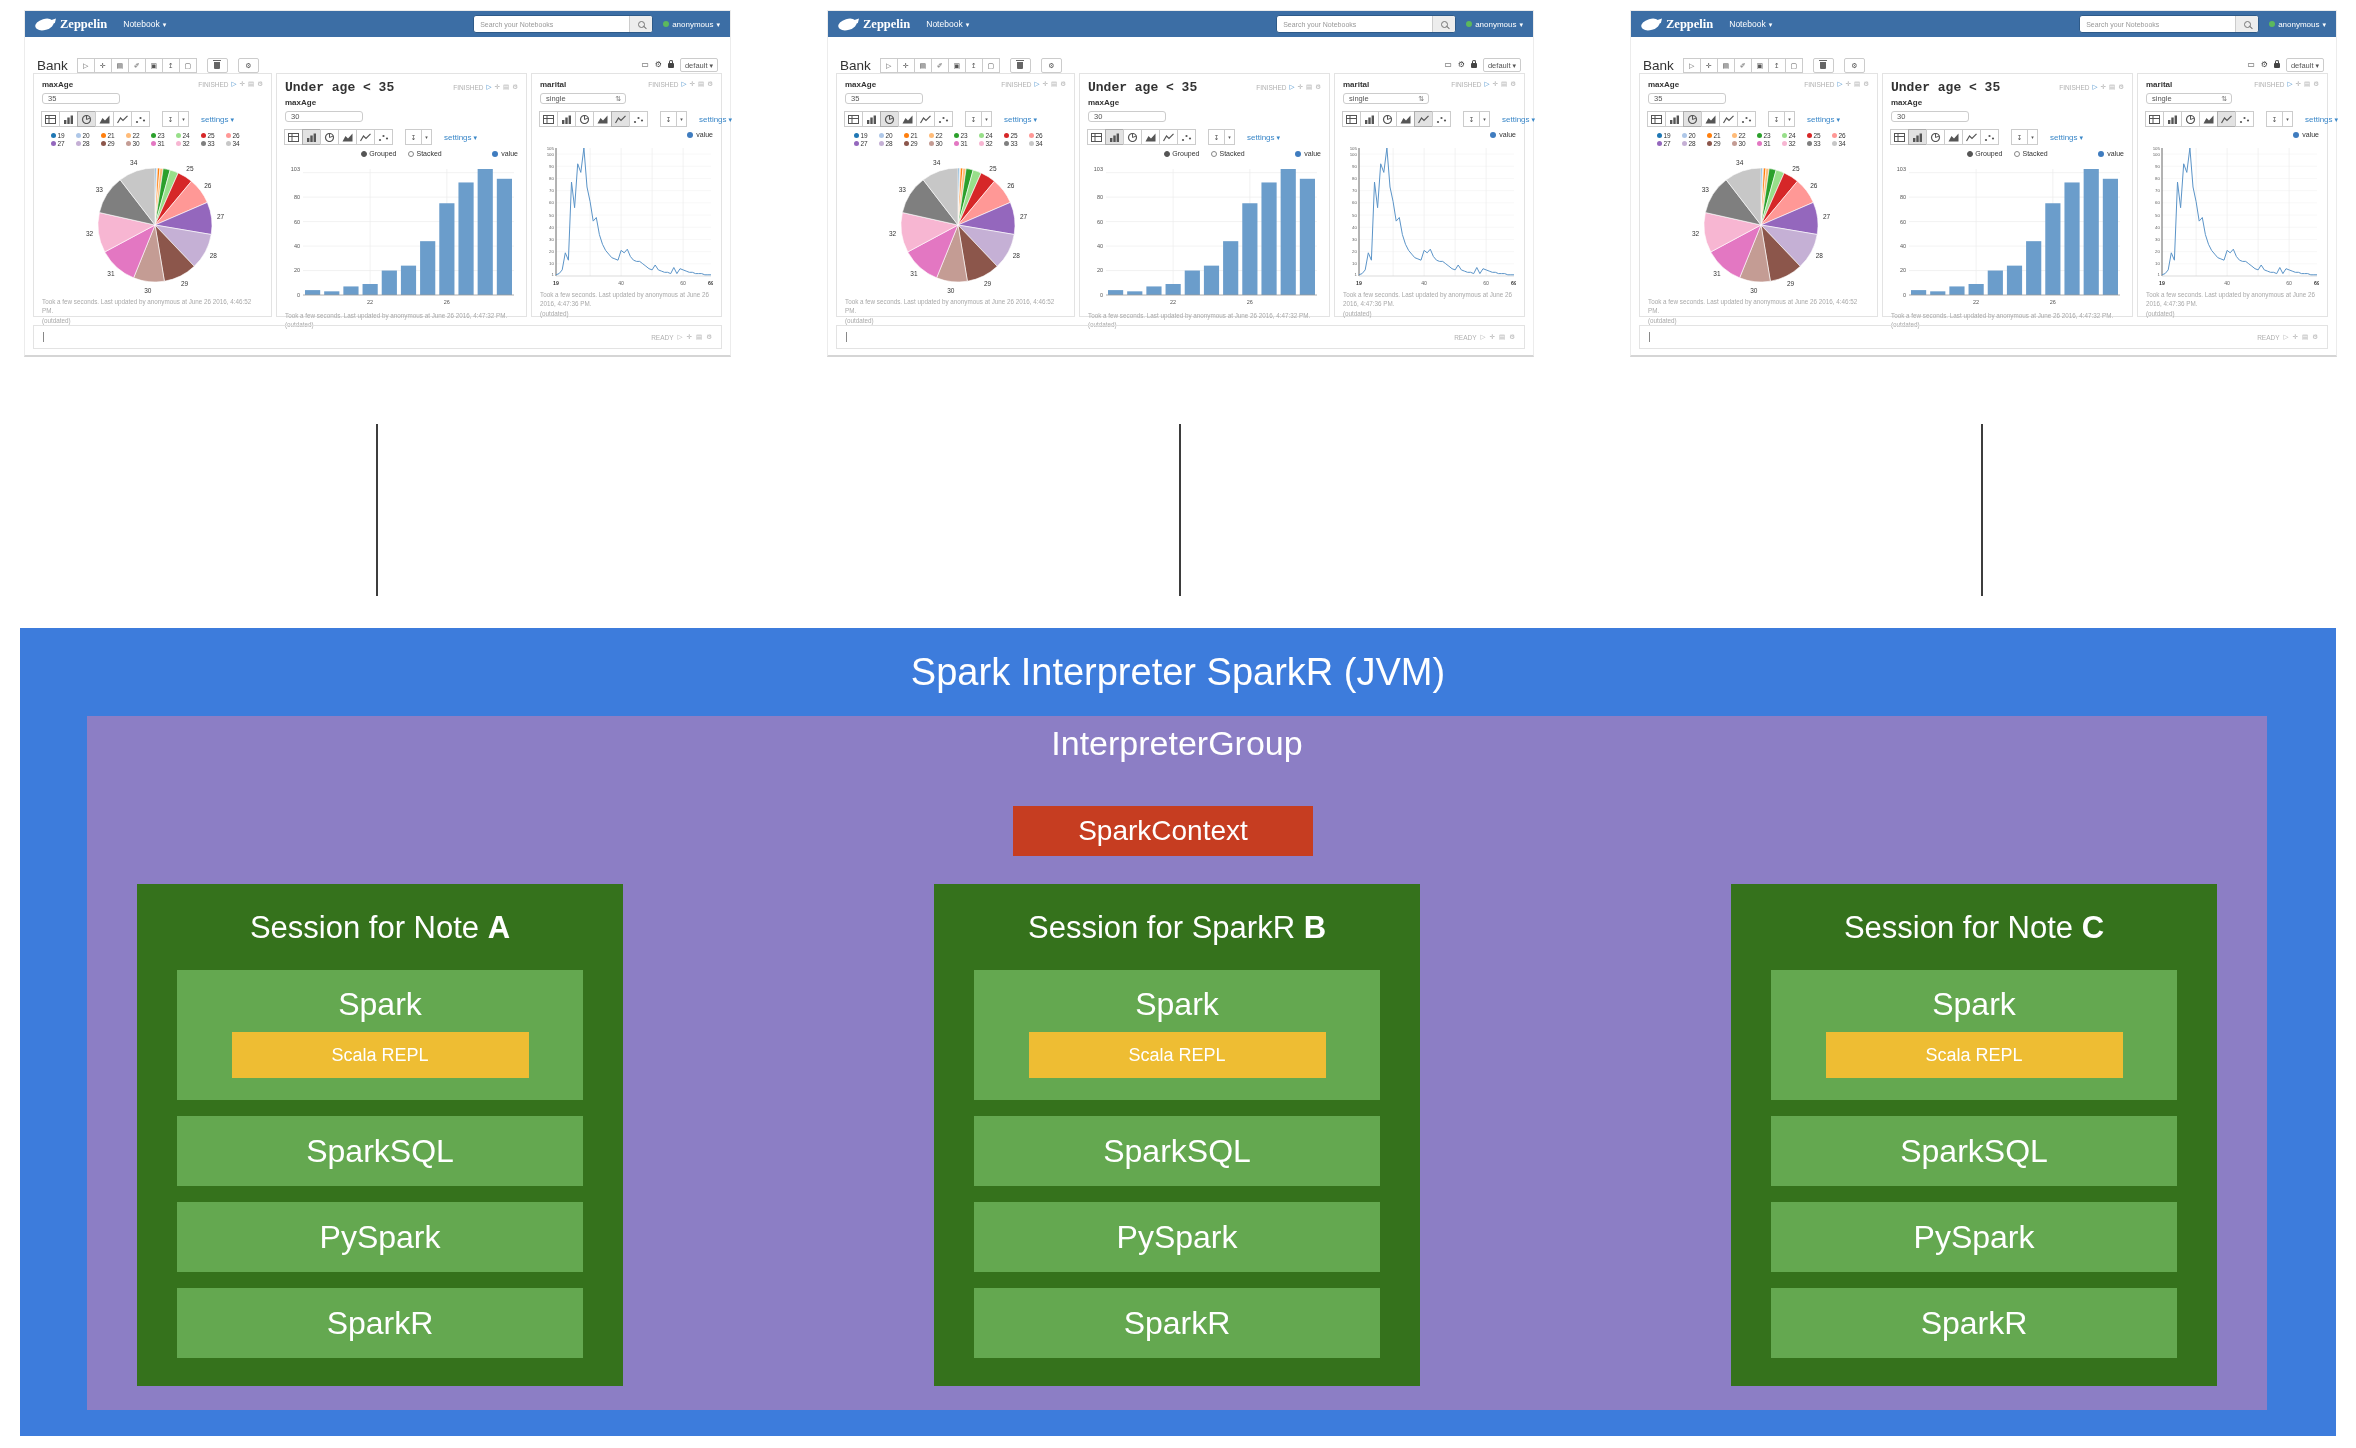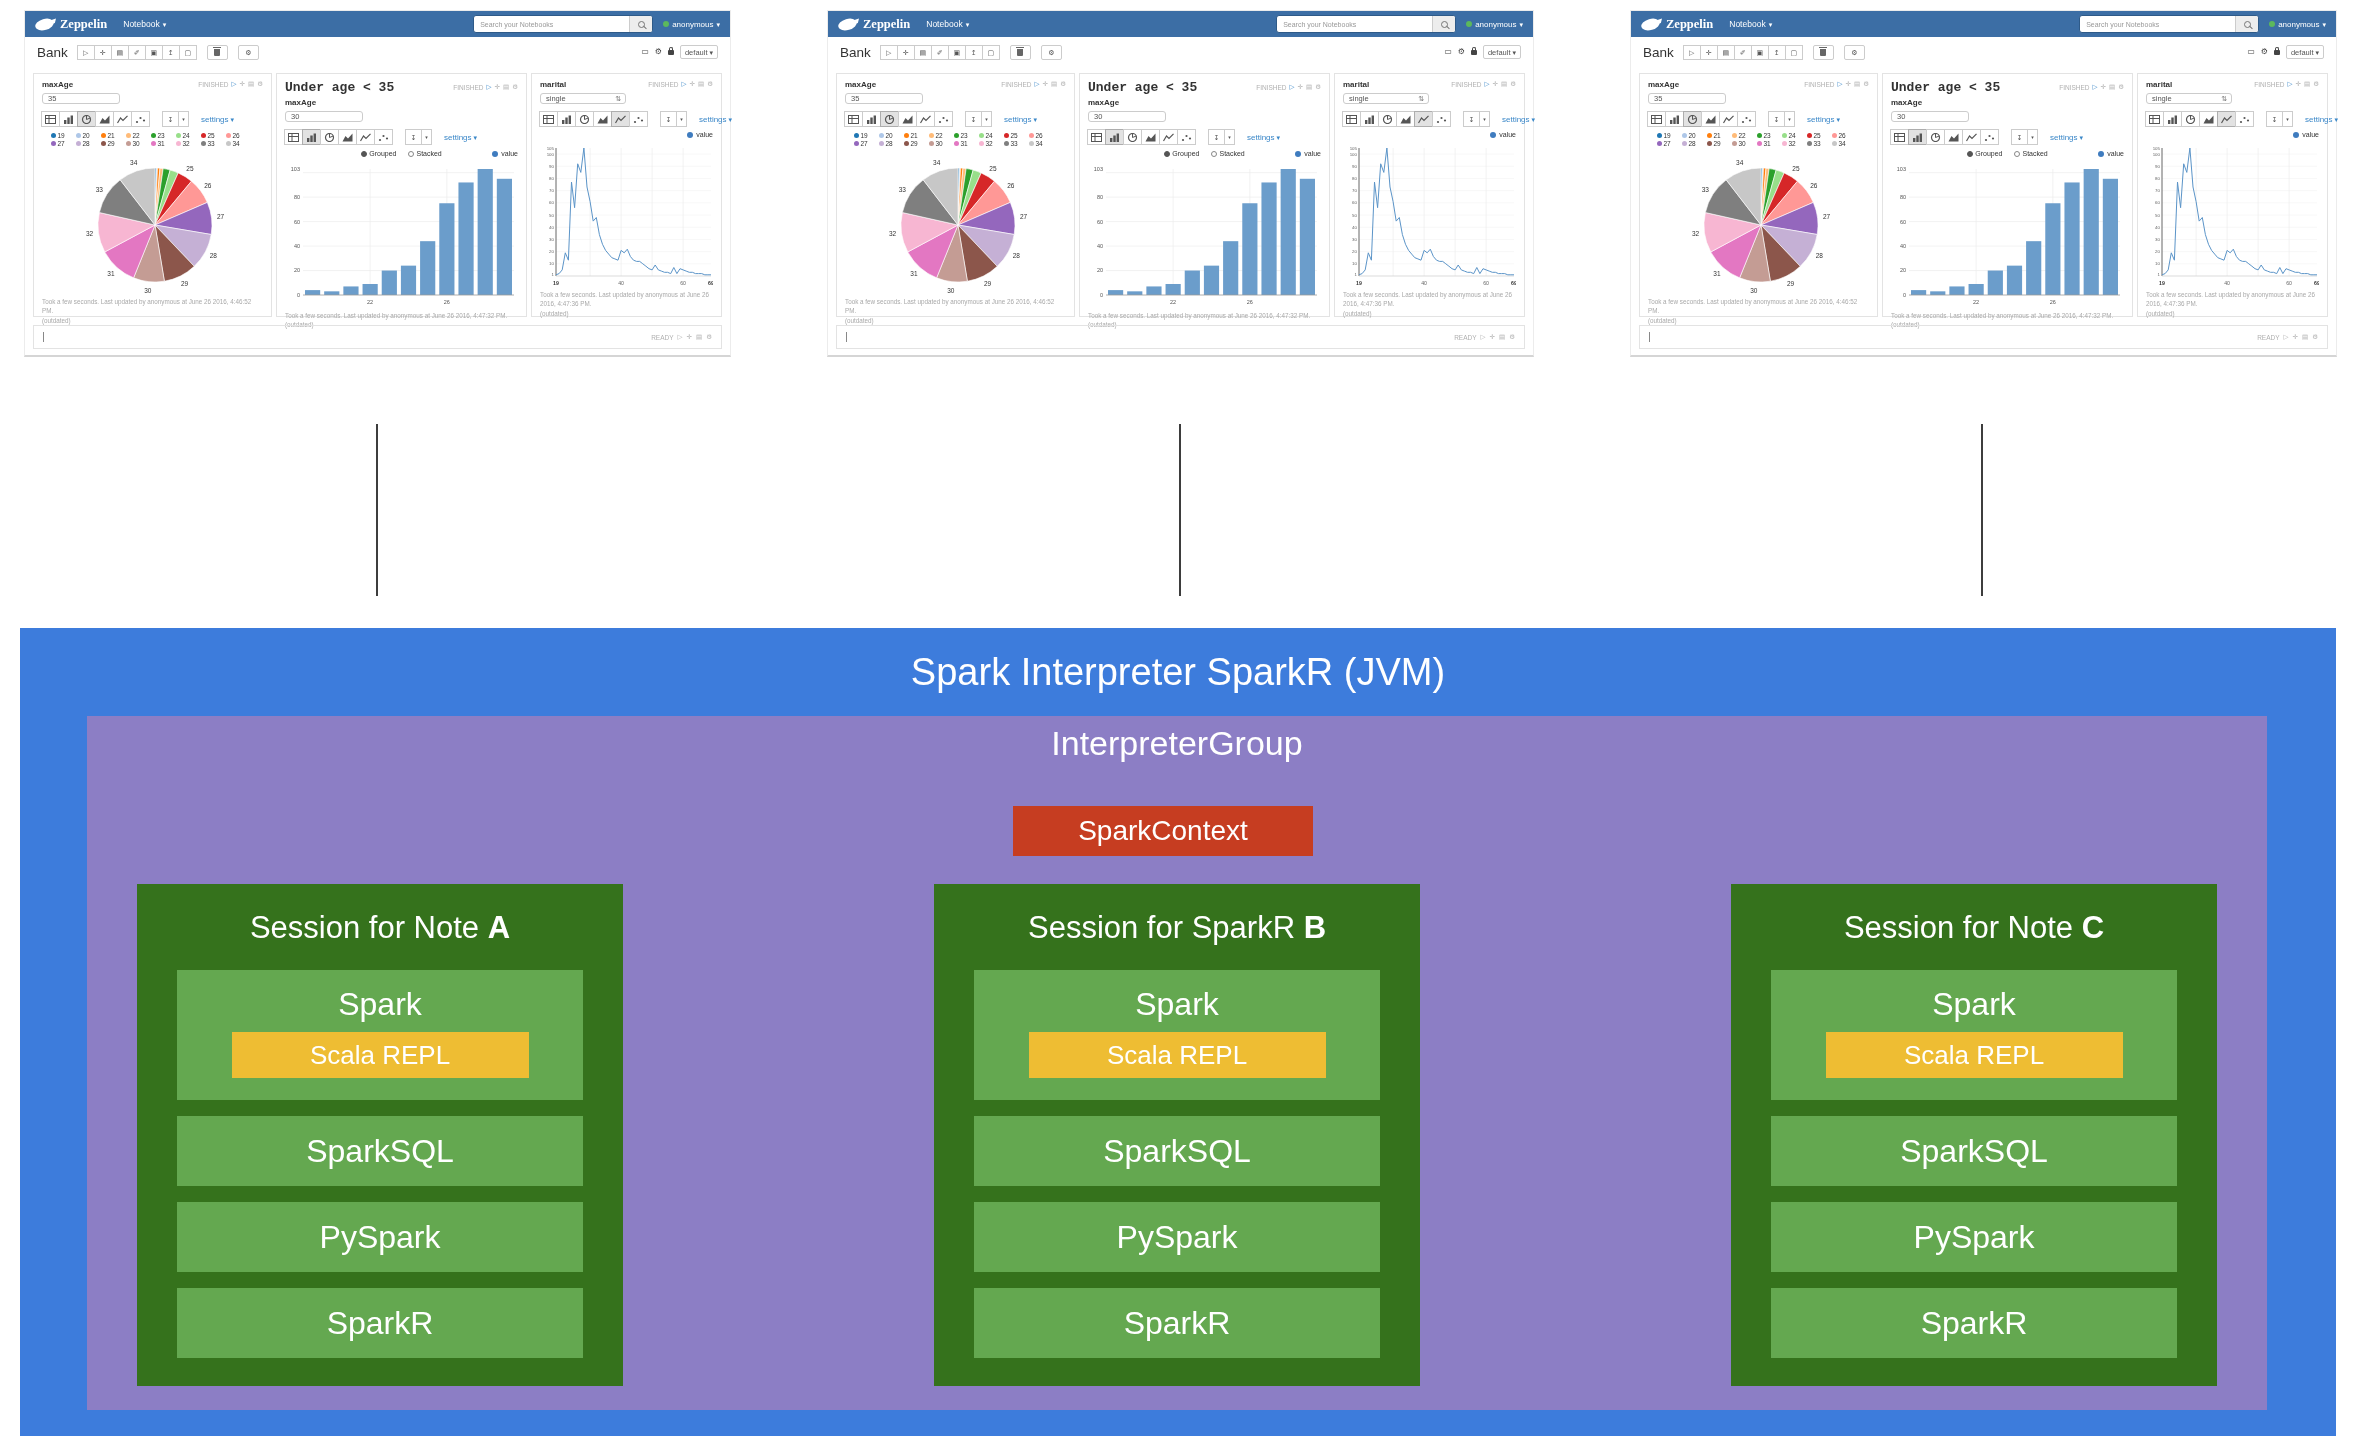--- a/index.html
+++ b/index.html
@@ -24,21 +24,21 @@
   .zsearch-ph{flex:1;font-size:7px;color:#999;padding-left:6px;white-space:nowrap;}
   .zsearch-btn{width:22px;height:16px;background:#ededed;border-left:1px solid #ccc;display:flex;
                align-items:center;justify-content:center;}
   .mag{display:inline-block;width:5px;height:5px;border:1px solid #777;border-radius:50%;position:relative;}
   .mag::after{content:"";position:absolute;width:4px;height:1px;background:#777;transform:rotate(45deg);
               right:-3px;bottom:-1px;}
   .zuser{font-size:8px;margin-left:10px;display:flex;align-items:center;gap:3px;}
   .udot{width:6px;height:6px;border-radius:50%;background:#5cb85c;}
 
   
-  .ztoolbar{height:30px;display:flex;align-items:center;padding:0 12px;}
+  .ztoolbar{height:30px;display:flex;align-items:center;padding:13px 12px;}
   .ztitle{font-size:13.5px;color:#333;margin-right:10px;}
   .btn-group{display:flex;}
   .tbtn{min-width:14px;height:13px;border:1px solid #ccc;background:#fff;display:flex;align-items:center;
         justify-content:center;font-size:7px;color:#555;margin-left:-1px;padding:0 1px;}
   .tbtn.solo{margin-left:10px;border-radius:2px;min-width:17px;}
   .zright{margin-left:auto;display:flex;align-items:center;gap:6px;color:#444;}
   .zright .glyph{font-size:8px;color:#444;}
   .default-btn{border:1px solid #ccc;border-radius:2px;padding:1.5px 4px;font-size:7.5px;color:#555;
                display:flex;align-items:center;gap:2px;background:#fff;}
   .mini-lock{display:inline-block;width:6px;height:5px;background:#444;border-radius:1px;position:relative;}
@@ -120,21 +120,21 @@
                  height:50px;color:#fff;font-size:28px;display:flex;align-items:center;justify-content:center;}
   .sessions{position:absolute;left:50px;right:50px;top:168px;bottom:24px;display:flex;
             justify-content:space-between;}
   .session{width:486px;box-sizing:border-box;padding:0 40px;display:flex;flex-direction:column;}
   .session-title{color:#fff;font-size:31px;text-align:center;margin:26px 0 24px;font-weight:normal;}
   .session-title b{font-weight:bold;}
   .srow{height:70px;margin-bottom:16px;display:flex;align-items:center;justify-content:center;
         color:#fff;font-size:32px;}
   .srow.spark-row{height:130px;flex-direction:column;justify-content:flex-start;}
   .spark-label{margin-top:16px;}
-  .repl{margin-top:9px;width:297px;height:46px;color:#fff;font-size:26px;display:flex;align-items:center;
+  .repl{margin-top:9px;width:297px;height:46px;color:#fff;font-size:18px;display:flex;align-items:center;
         justify-content:center;}
   svg text{font-family:"Liberation Sans",sans-serif;}
 </style>
 </head>
 <body>
 
 <div id="screens">
   <div class="shot">
     <div class="znav" style="background: rgb(60, 110, 165);">
       <span class="zlogo"></span>

